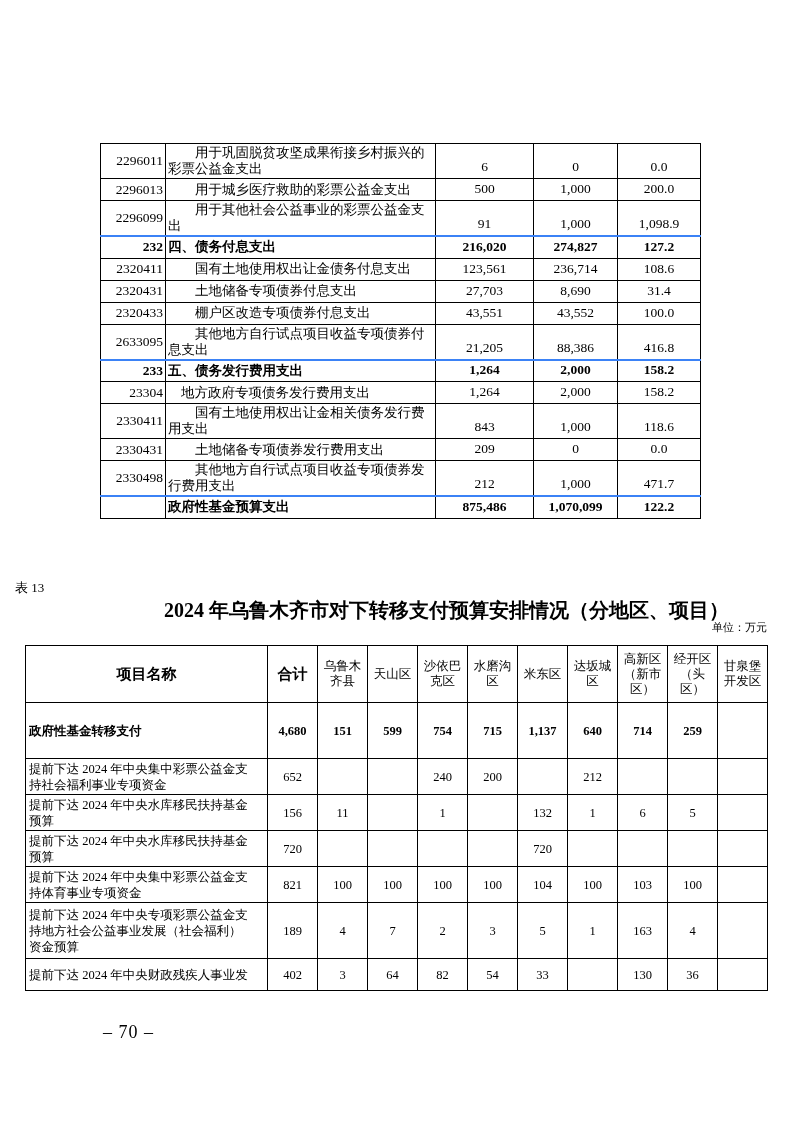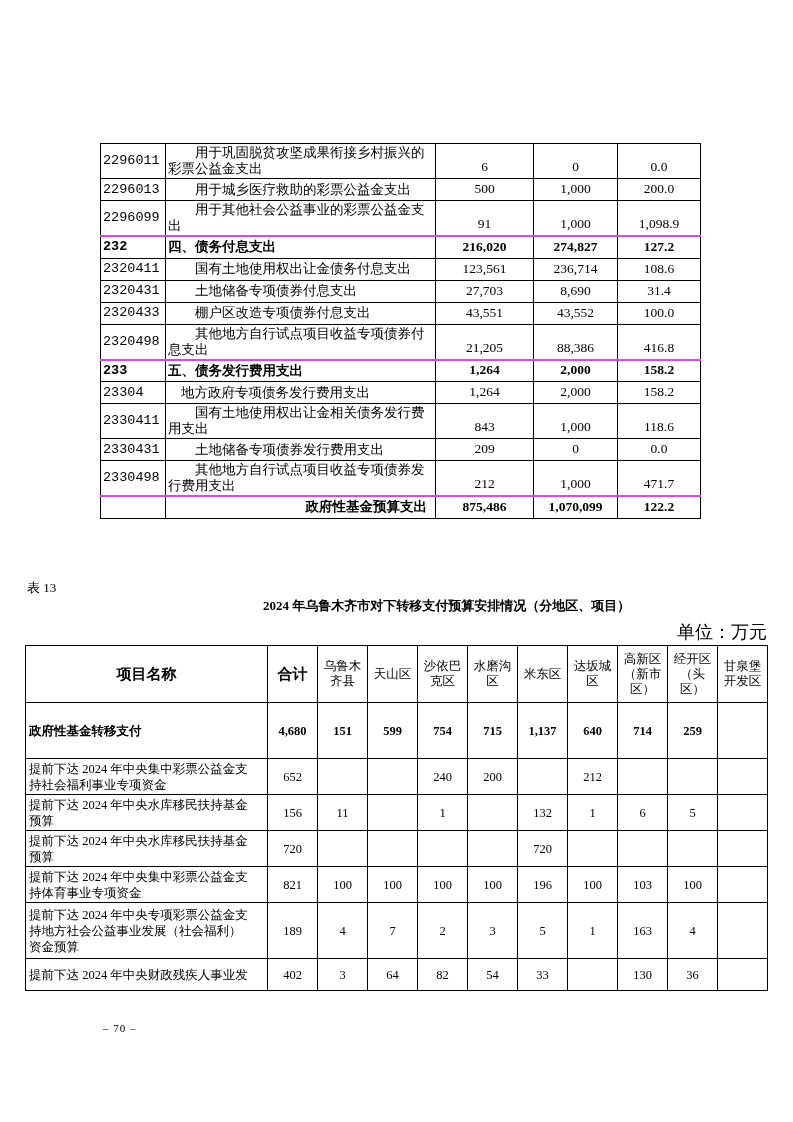--- a/index.html
+++ b/index.html
@@ -23,36 +23,36 @@
     table-layout: fixed;
     font-size: 13.5px;
     line-height: 16px;
   }
   table.t1 td {
     border: 1px solid #000;
     padding: 1px 2px;
     overflow: hidden;
   }
   table.t1 tr { height: 22px; }
-  table.t1 td.code { text-align: left; vertical-align: middle; font-family: Liberation Mono, monospace; }
+  table.t1 td.code { text-align: right; vertical-align: middle; }
   table.t1 td.desc { text-align: left; vertical-align: middle; padding-right: 8px; }
   table.t1 td.desc.ind1 { text-indent: 13px; }
   table.t1 td.desc.ind2 { text-indent: 27px; }
   table.t1 td.num  { text-align: center; vertical-align: bottom; padding-bottom: 3px; }
   table.t1 tr.bold td { font-weight: bold; }
-  table.t1 tr.section td { border-top: 2px solid #d946ef; }
-  table.t1 tr.total td.desc { text-align: right; text-indent: 0; }
+  table.t1 tr.section td { border-top: 2px solid #3b82f6; }
+  table.t1 tr.total td.desc { text-align: left; text-indent: 0; }
 
   
-  .tbl-label { position: absolute; left: 27px; top: 579px; font-size: 13px; }
+  .tbl-label { position: absolute; left: 15px; top: 579px; font-size: 13px; }
   .tbl-title {
     position: absolute; left: 100px; right: 0; top: 597px;
-    text-align: center; font-weight: bold; font-size: 13px;
-  }
-  .tbl-unit  { position: absolute; right: 26px; top: 620px; font-size: 18px; }
+    text-align: center; font-weight: bold; font-size: 20px;
+  }
+  .tbl-unit  { position: absolute; right: 26px; top: 620px; font-size: 11px; }
 
   
   table.t2 {
     position: absolute;
     left: 25px;
     top: 645px;
     width: 742px;
     border-collapse: collapse;
     table-layout: fixed;
     font-size: 12.5px;
@@ -69,21 +69,21 @@
   table.t2 th.hb { font-weight: bold; font-size: 15px; }
   table.t2 tbody tr { height: 36px; }
   table.t2 tbody tr:first-child { height: 56px; }
   table.t2 tbody tr:nth-child(6) { height: 56px; }
   table.t2 tbody tr:last-child { height: 32px; }
   table.t2 td.name { text-align: left; vertical-align: middle; padding-left: 3px; padding-right: 19px; }
   table.t2 td.val  { text-align: center; vertical-align: middle; }
   table.t2 tr.bold td { font-weight: bold; }
 
   
-  .page-number { position: absolute; left: 103px; top: 1022px; font-size: 11px; letter-spacing: 1px; }
+  .page-number { position: absolute; left: 103px; top: 1022px; font-size: 18px; letter-spacing: 1px; }
 </style>
 </head>
 <body>
 
 <div class="page">
 
   <table class="t1">
     <colgroup>
       <col style="width:65px">
         <col style="width:270px">
@@ -135,21 +135,21 @@
           <td class="num">31.4</td>
         </tr>
         <tr>
           <td class="code">2320433</td>
           <td class="desc ind2">棚户区改造专项债券付息支出</td>
           <td class="num">43,551</td>
           <td class="num">43,552</td>
           <td class="num">100.0</td>
         </tr>
         <tr>
-          <td class="code">2320498</td>
+          <td class="code">2633095</td>
           <td class="desc ind2">其他地方自行试点项目收益专项债券付息支出</td>
           <td class="num">21,205</td>
           <td class="num">88,386</td>
           <td class="num">416.8</td>
         </tr>
         <tr class="bold section">
           <td class="code">233</td>
           <td class="desc ind0">五、债务发行费用支出</td>
           <td class="num">1,264</td>
           <td class="num">2,000</td>
@@ -279,21 +279,21 @@
           <td class="val"></td>
           <td class="val"></td>
         </tr>
         <tr>
           <td class="name">提前下达 2024 年中央集中彩票公益金支持体育事业专项资金</td>
           <td class="val">821</td>
           <td class="val">100</td>
           <td class="val">100</td>
           <td class="val">100</td>
           <td class="val">100</td>
-          <td class="val">196</td>
+          <td class="val">104</td>
           <td class="val">100</td>
           <td class="val">103</td>
           <td class="val">100</td>
           <td class="val"></td>
         </tr>
         <tr>
           <td class="name">提前下达 2024 年中央专项彩票公益金支持地方社会公益事业发展（社会福利）资金预算</td>
           <td class="val">189</td>
           <td class="val">4</td>
           <td class="val">7</td>

